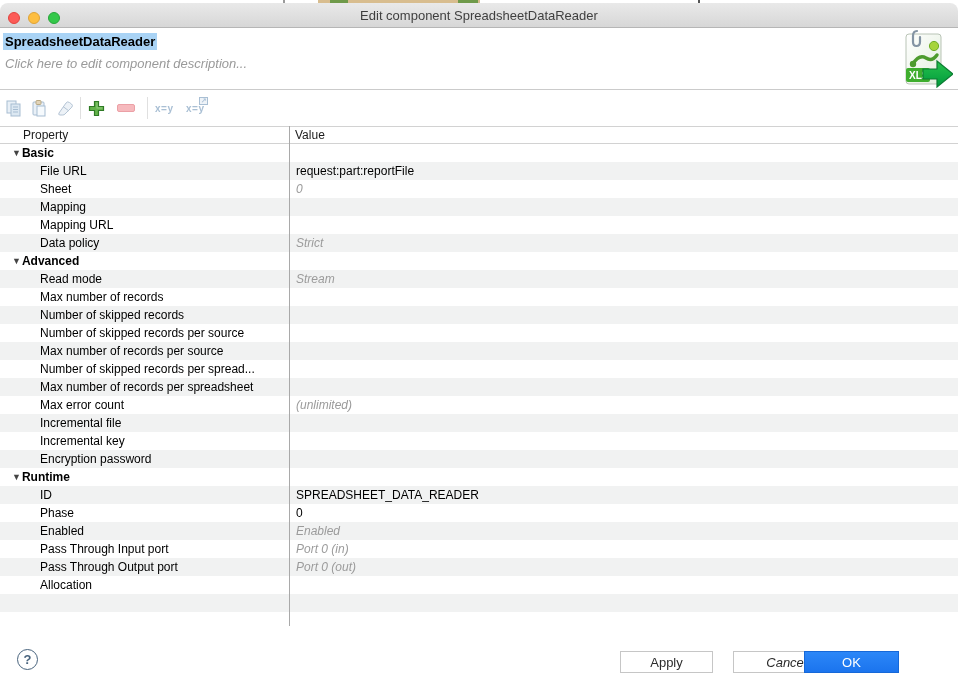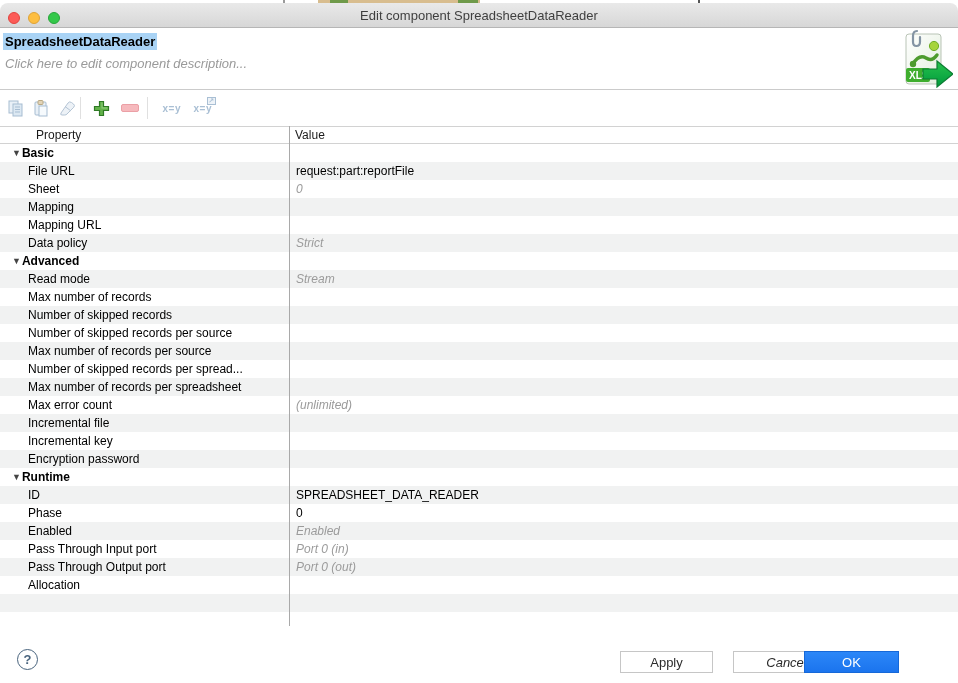--- a/index.html
+++ b/index.html
@@ -30,40 +30,40 @@
 
   
   .header-area { position:relative; height:62px; background:#fff; border-bottom:1px solid #cbcbcb; }
   .comp-name { position:absolute; left:3px; top:5px; font-size:13px; font-weight:bold; color:#000;
     background:#a9d3f5; padding:0 2px; line-height:17px; }
   .comp-desc { position:absolute; left:5px; top:28px; font-size:13px; font-style:italic; color:#9a9a9a; }
   .comp-icon { position:absolute; right:5px; top:0; width:54px; height:60px; }
 
   
   .toolbar { position:relative; height:36px; background:#fff; }
-  .tb { position:absolute; top:8px; height:20px; display:flex; align-items:center; justify-content:flex-end; }
+  .tb { position:absolute; top:8px; height:20px; display:flex; align-items:center; justify-content:flex-start; }
   .tb-sep { position:absolute; top:7px; width:1px; height:22px; background:#e0e0e0; }
   .xy-label { font-size:10px; font-weight:bold; color:#a9bfd4; letter-spacing:0.5px; }
   .xy2 { position:relative; }
   .xy2 .mini-box { position:absolute; right:-4px; top:-6px; width:9px; height:8px;
     border:1px solid #a9bfd4; background:#eef3f8; font-size:7px; line-height:6px; color:#a9bfd4;
     text-align:center; }
 
   
   .grid { position:relative; width:958px; }
   .grid-header { display:flex; height:18px; border-top:1px solid #d2d2d2; border-bottom:1px solid #d2d2d2;
     background:#fff; font-size:12px; color:#1b1b1b; }
-  .grid-header .h-prop { width:289px; padding-left:36px; line-height:16px; }
+  .grid-header .h-prop { width:289px; padding-left:23px; line-height:16px; }
   .grid-header .h-val  { flex:1; padding-left:6px; line-height:16px; }
   .col-divider { position:absolute; left:289px; top:0; width:1px; height:500px; background:#a9a9a9; }
   .rows { position:relative; }
   .trow { display:flex; height:18px; font-size:12px; line-height:18px; background:#fff; }
   .trow:nth-child(even) { background:#f1f2f2; }
   .pcell { width:289px; overflow:hidden; white-space:nowrap; }
-  .pcell .plabel { padding-left:28px; color:#000; }
+  .pcell .plabel { padding-left:40px; color:#000; }
   .pcell .tri { display:inline-block; padding-left:12px; font-size:9px; color:#444;
     vertical-align:1px; cursor:default; }
   .pcell .slabel { font-weight:bold; color:#000; padding-left:1px; }
   .vcell { flex:1; padding-left:7px; overflow:hidden; white-space:nowrap; color:#000; }
   .vcell.def { color:#9b9b9b; font-style:italic; }
 
   
   .footer-btn { position:absolute; height:22px; border-radius:0; font-size:13px; text-align:center;
     line-height:21px; cursor:default; }
   .btn-plain { background:#fff; border:1px solid #c6c6c6; color:#2b2b2b; }

